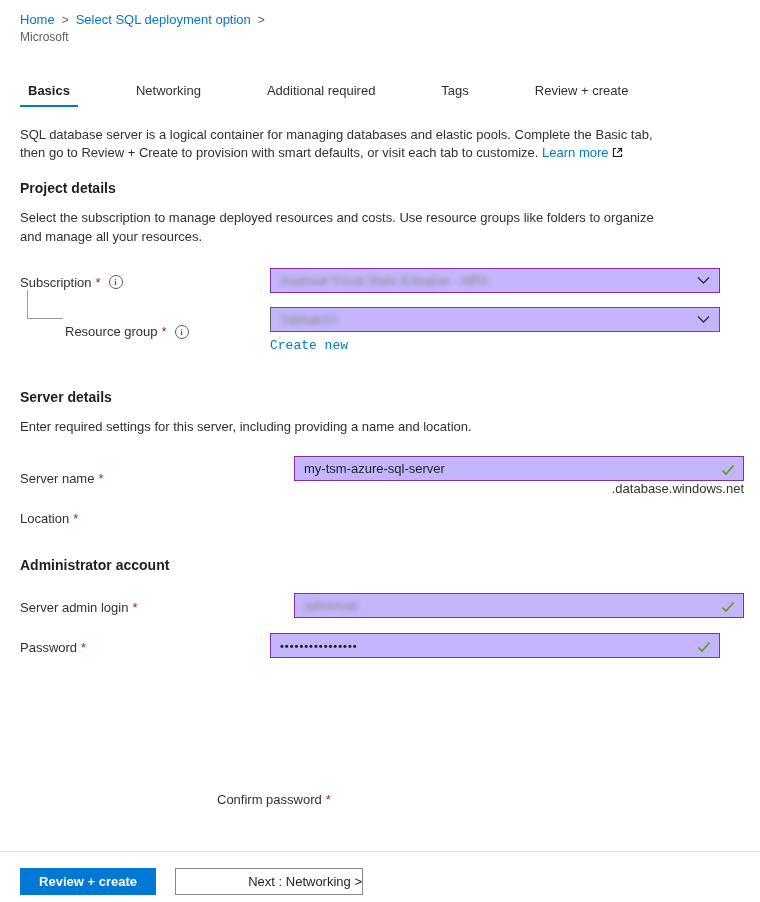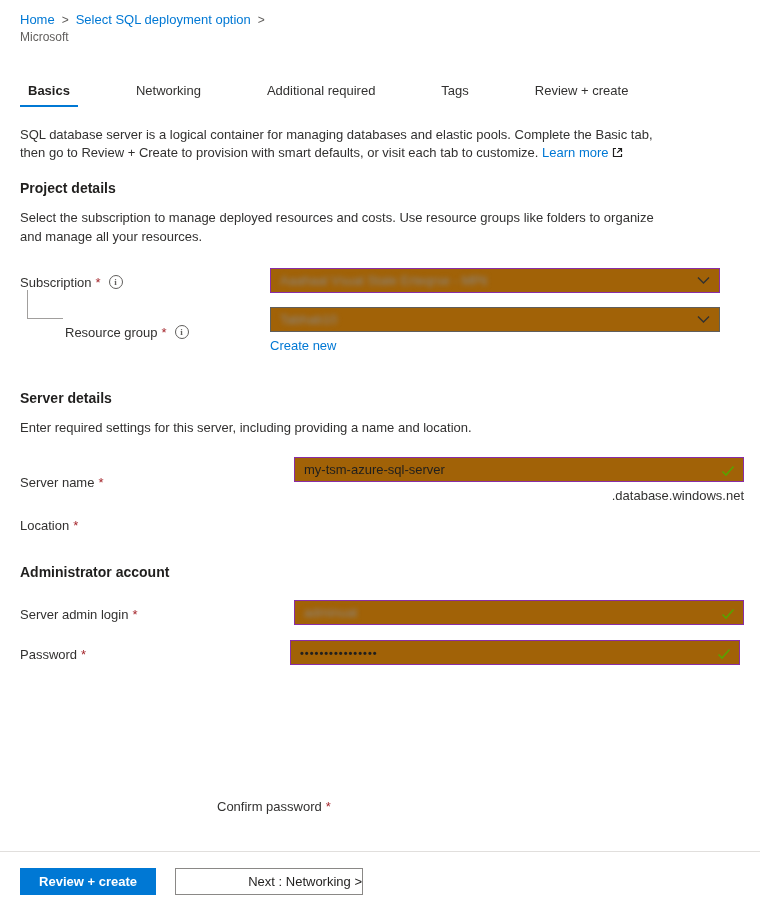--- a/index.html
+++ b/index.html
@@ -39,37 +39,37 @@
   
   .form-row { display: flex; align-items: center; }
   .form-label { width: 250px; flex: 0 0 250px; font-size: 13px; color: #323130; padding-top: 4px; display: flex; align-items: center; }
   .req { color: #a4262c; margin-left: 4px; }
   .info-icon { display: inline-flex; align-items: center; justify-content: center;
     width: 14px; height: 14px; margin-left: 8px; border: 1px solid #605e5c; border-radius: 50%;
     font-size: 9px; font-weight: 700; color: #605e5c; font-family: "Liberation Serif", serif; cursor: pointer; }
   .control { position: relative; width: 450px; flex: 0 0 450px; }
 
   .combo, .textfield {
-    height: 25px; width: 100%; background: #a16207;
+    height: 25px; width: 100%; background: #c4b5fd;
     display: flex; align-items: center;
     padding: 0 9px; font-size: 13px; color: #201f1e;
   }
   .combo { justify-content: space-between; cursor: pointer; }
   .border-edited { border: 1.5px solid #8a2da5; }
   .border-plain  { border: 1px solid #605e5c; }
   .blurred { filter: blur(2.6px); color: #8a8886; user-select: none; }
 
   input.textfield { outline: none; font-family: "Liberation Sans", "DejaVu Sans", sans-serif; }
   input.with-check { padding-right: 30px; }
   input.pwd { letter-spacing: 1px; font-size: 11px; font-weight: 700; color: #201f1e; }
   .check-icon { position: absolute; right: 9px; top: 6px; pointer-events: none; }
 
-  .suffix-note { margin-top: 6px; text-align: right; font-size: 13px; color: #323130; width: 450px; }
-
-  .link-small { display: inline-block; margin-top: 6px; font-size: 13px; color: #0078d4; text-decoration: none; cursor: pointer; }
+  .suffix-note { text-align: right; font-size: 13px; color: #323130; width: 450px; }
+
+  .link-small { display: inline-block; margin-top: 6px; font-size: 13px; color: #0078d4; text-decoration: none; cursor: pointer; font-family: Liberation Mono, monospace; }
 
   
   .project-fields { position: relative; margin-top: 21px; }
   .connector { position: absolute; left: 7px; top: 22px; width: 36px; height: 29px;
     border-left: 1px solid #a19f9d; border-bottom: 1px solid #a19f9d; }
   .indent-label { padding-left: 45px; }
   .gap-row { margin-top: 14px; }
 
   
   .footer { position: absolute; left: 0; top: 851px; width: 760px; border-top: 1px solid #e1dfdd; padding: 16px 0 0 20px; display: flex; gap: 19px; }
@@ -189,21 +189,21 @@
     <div class="control">
       <div class="textfield border-edited">
         <span class="blurred">adminuat</span>
       </div>
       <span class="check-icon"><svg width="14" height="12" viewBox="0 0 14 12">
             <path d="M1.5 6.5 L5 10 L12.5 1.5" fill="none" stroke="#57a300" stroke-width="1.6"></path>
           </svg></span>
     </div>
   </div>
 
-  <div class="form-row" style="margin-top:15px;gap:20px;">
+  <div class="form-row" style="margin-top:15px;">
     <div class="form-label">
       <span>Password</span>
       <span class="req">*</span>
     </div>
     <div class="control">
       <input class="textfield border-edited with-check pwd" type="text" value="••••••••••••••••" style="">
       <span class="check-icon"><svg width="14" height="12" viewBox="0 0 14 12">
             <path d="M1.5 6.5 L5 10 L12.5 1.5" fill="none" stroke="#57a300" stroke-width="1.6"></path>
           </svg></span>
     </div>

